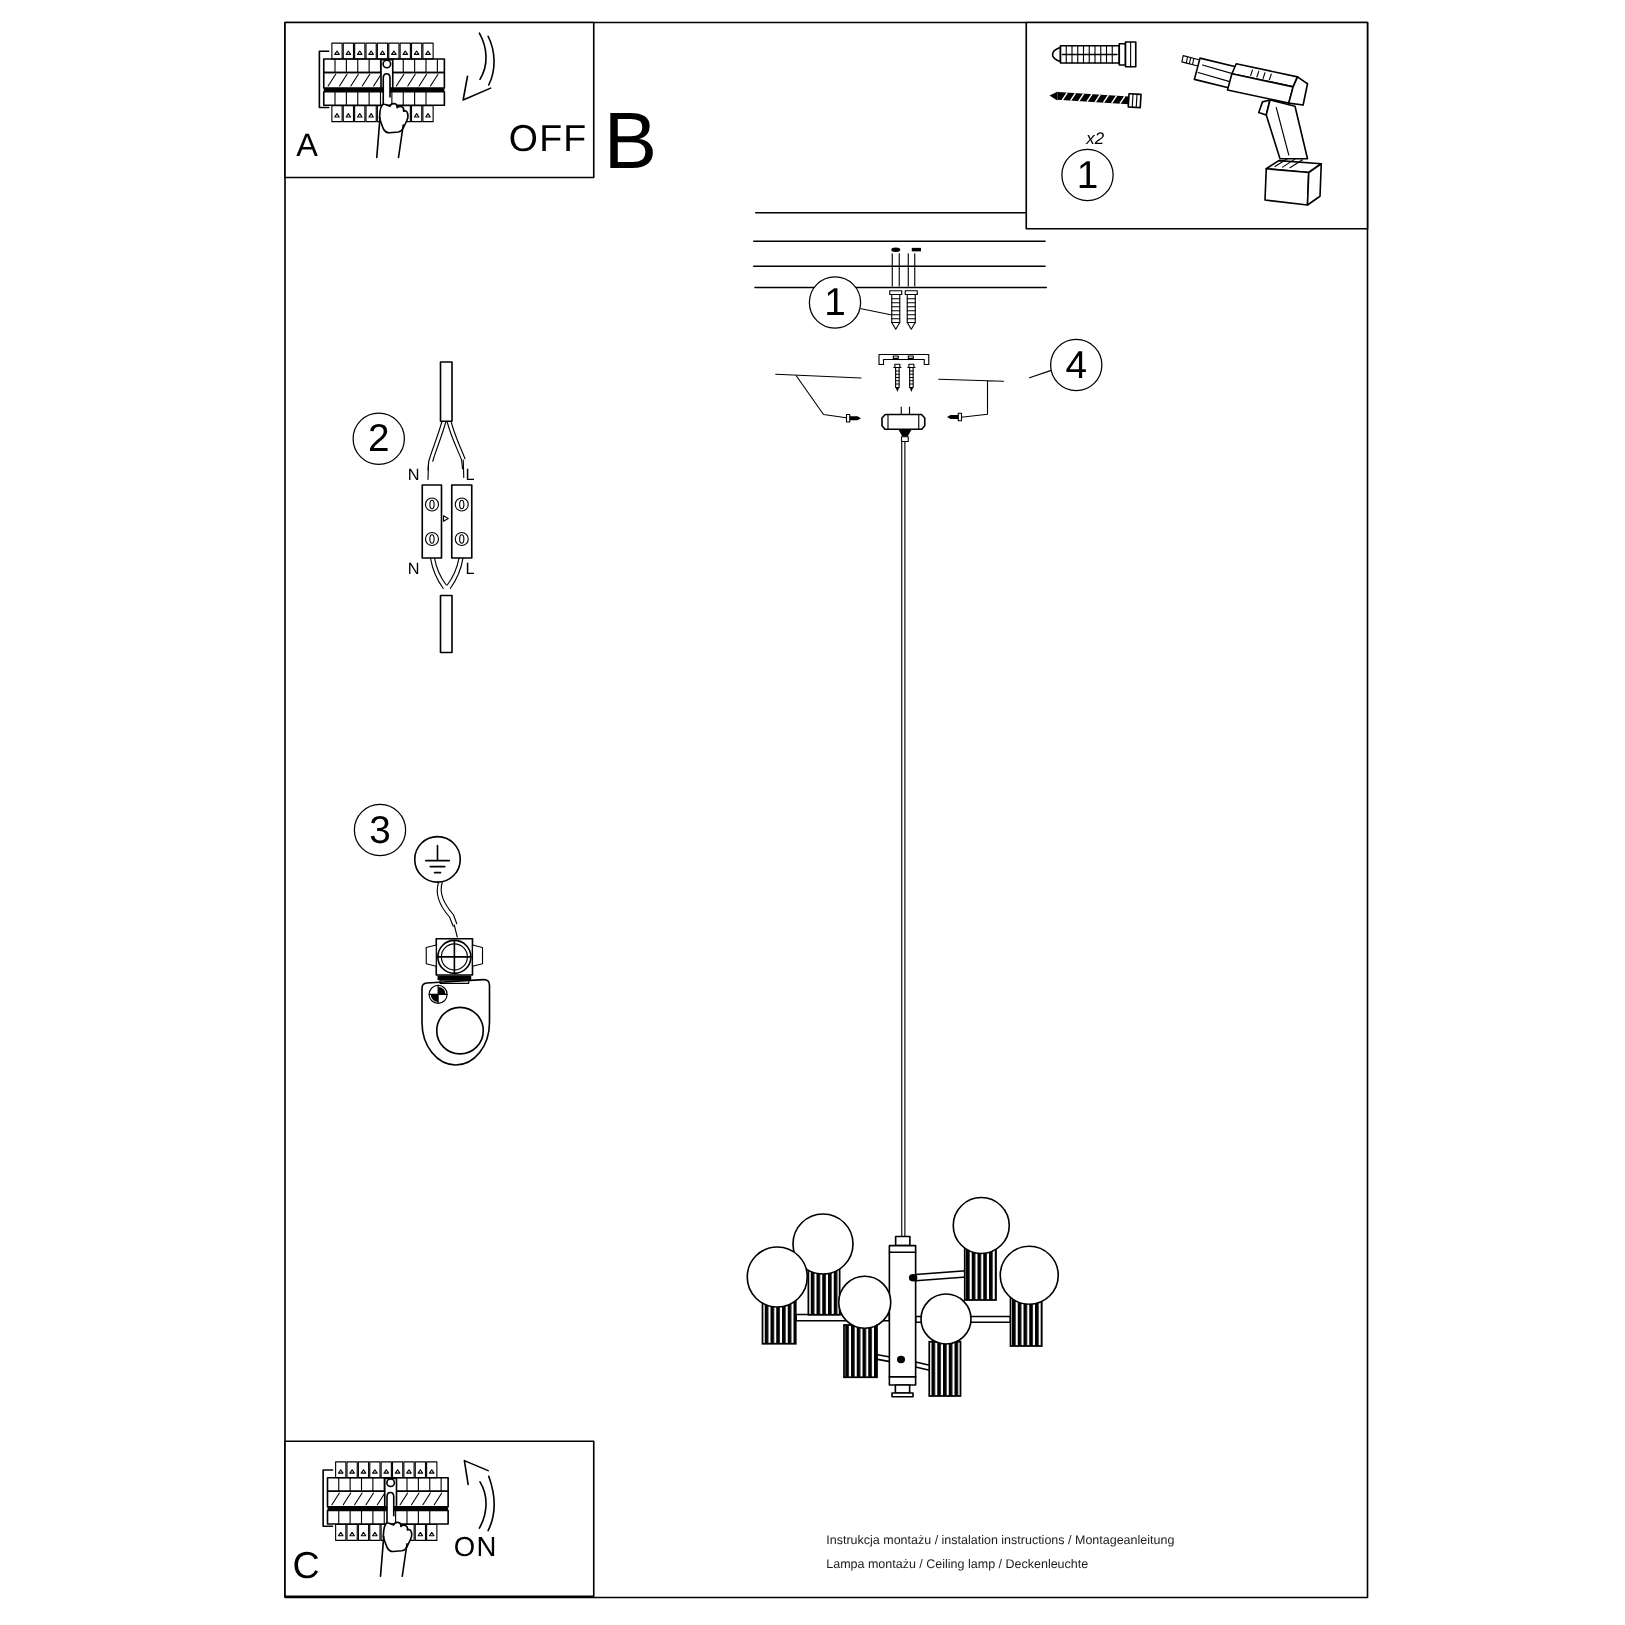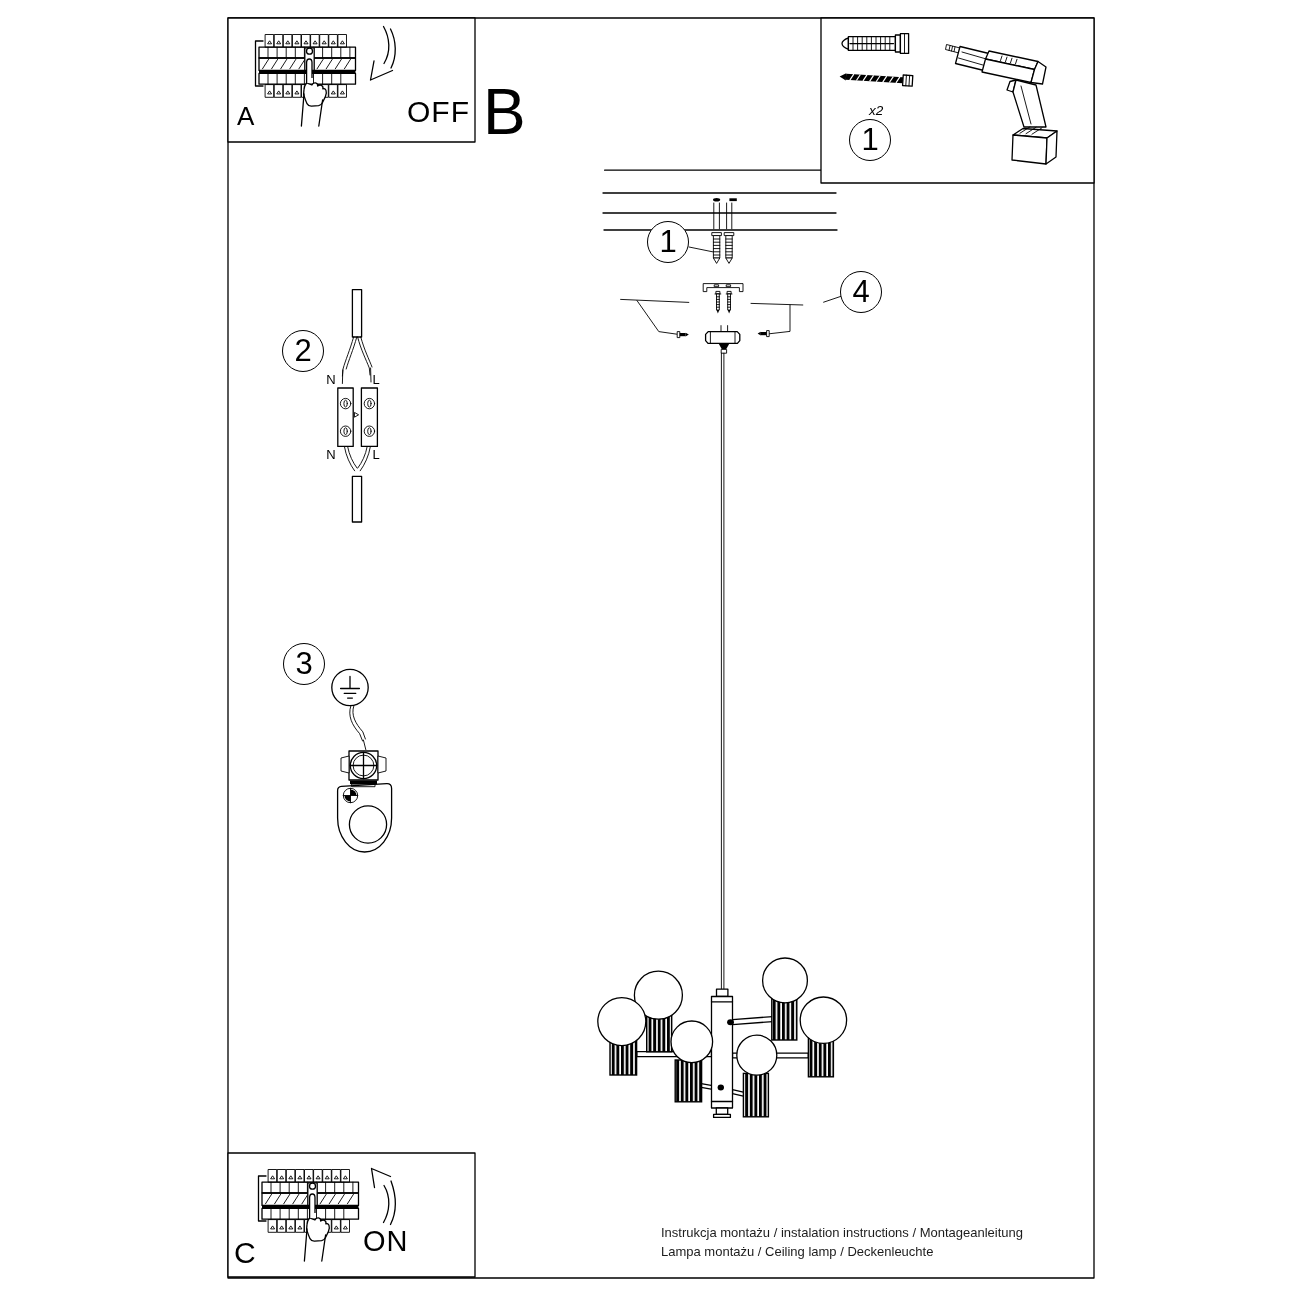--- a/index.html
+++ b/index.html
@@ -8,27 +8,27 @@
   svg{position:absolute;left:0;top:0;}
   .ln{fill:none;stroke:#000;stroke-width:1.3;stroke-linejoin:round;stroke-linecap:round;}
   .fw{fill:#fff;stroke:#000;stroke-width:1.3;stroke-linejoin:round;}
   .fb{fill:#000;stroke:none;}
   .thin{stroke-width:0.9;}
   .t{position:absolute;line-height:1;white-space:nowrap;}
   .lblA{left:237px;top:103px;font-size:26px;}
   .lblOFF{left:407px;top:97px;font-size:30px;letter-spacing:1px;}
   .lblB{left:483px;top:80px;font-size:64px;}
   .lblC{left:234px;top:1238px;font-size:30px;}
-  .lblON{left:363px;top:1227px;font-size:29px;letter-spacing:1px;}
+  .lblON{left:363px;top:1227px;font-size:22px;letter-spacing:1px;}
   .lblx2{left:869px;top:56px;font-size:13.5px;font-style:italic;margin-top:48px;}
   .nl{font-size:13px;width:16px;text-align:center;}
   .callout{position:absolute;width:42px;height:42px;border:1.6px solid #000;border-radius:50%;
            background:#fff;display:flex;align-items:center;justify-content:center;
            font-size:31px;box-sizing:border-box;}
-  .footer{left:661px;top:1224px;font-size:13px;line-height:18.5px;color:#1c1c1c;}
+  .footer{left:661px;top:1224px;font-size:10px;line-height:18.5px;color:#1c1c1c;}
 </style>
 </head>
 <body>
 
 <div class="page">
 
 <svg width="1300" height="1300" viewBox="0 0 1300 1300">
   <defs>
     <pattern id="ribs" width="4.6" height="6" patternUnits="userSpaceOnUse">
       <rect width="4.6" height="6" fill="#fff"></rect>

